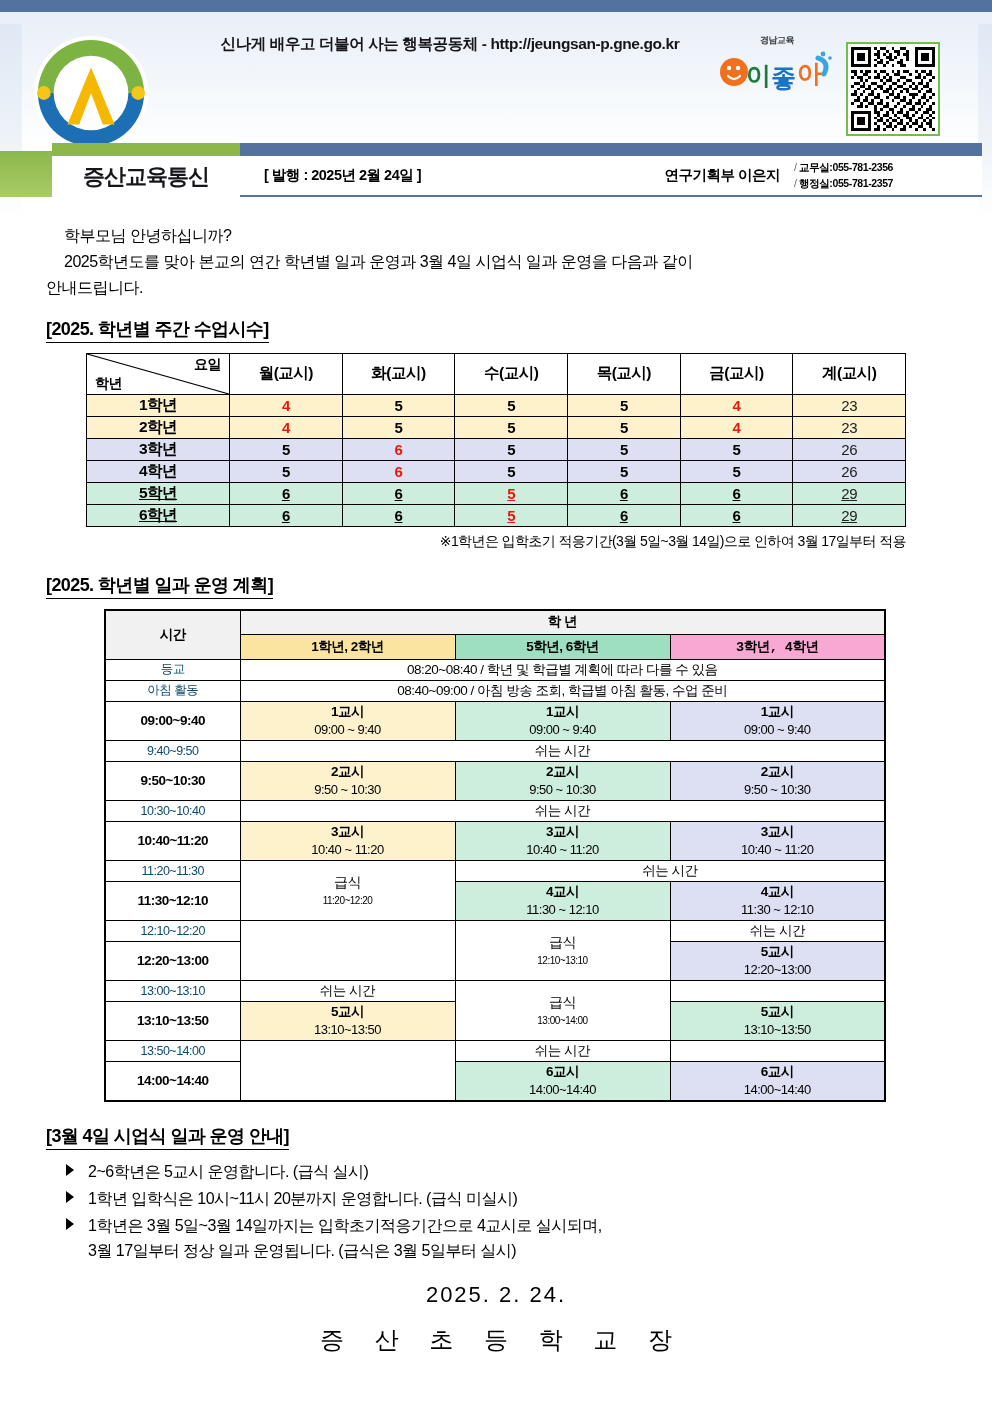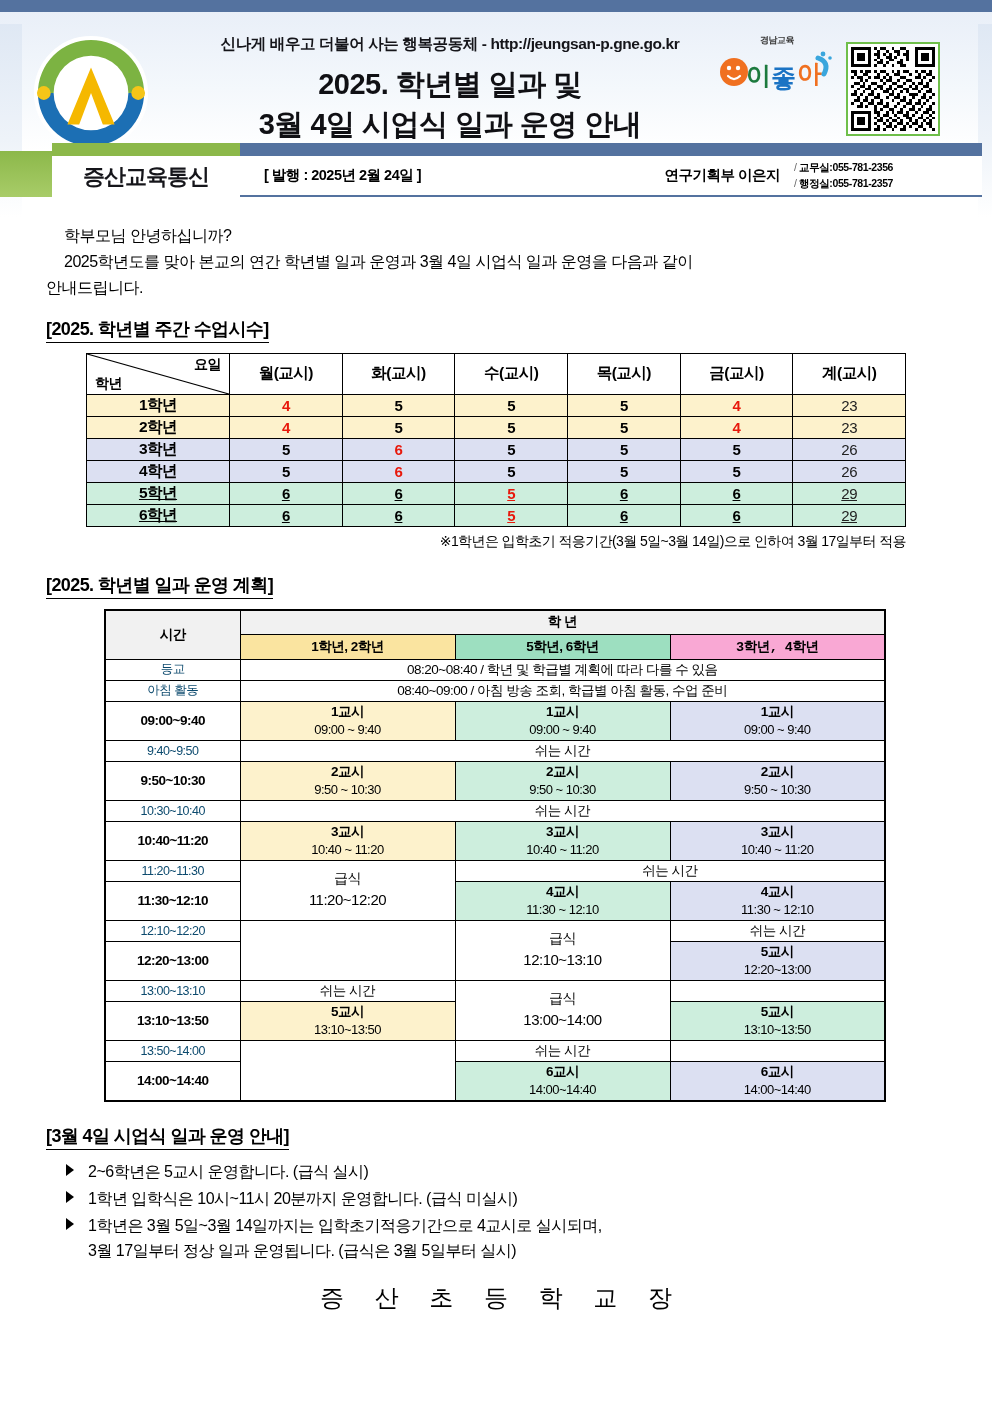--- a/index.html
+++ b/index.html
@@ -312,21 +312,21 @@
     height: 38px;
     line-height: 1.35;
   }
   td.per .p1 { font-weight: bold; font-size: 13.5px; display:block; }
   td.per .p2 { font-size: 13px; display:block; }
   td.per.a { background: #fdf2cc; }
   td.per.b { background: #cdeedd; }
   td.per.c { background: #dce0f2; }
   td.meal { background: #ffffff; line-height: 1.5; }
   td.meal .p1 { font-size: 14px; display:block; }
-  td.meal .p2 { font-size: 15px; display:block; }
+  td.meal .p2 { font-size: 10px; display:block; }
   td.blank { background: #ffffff; }
 
   
   .notice { margin-top: 22px; }
   ul.bullets {
     list-style: none;
     margin: 6px 0 0 0;
     padding: 0 0 0 20px;
   }
   ul.bullets li {
@@ -378,24 +378,20 @@
         <path d="M6 60 A54 54 0 0 0 114 60 L98 60 A38 38 0 0 1 22 60 Z" fill="#1c6fb4"></path>
         <circle cx="12" cy="60" r="7" fill="#f5c518"></circle>
         <circle cx="108" cy="60" r="7" fill="#f5c518"></circle>
         <path d="M60 34 L84 92 L72 92 L60 60 L48 92 L36 92 Z" fill="#f5b800"></path>
         <circle cx="60" cy="60" r="57" fill="none" stroke="#ffffff" stroke-width="2"></circle>
       </svg>
     </div>
 
     <div class="tagline">신나게 배우고 더불어 사는 행복공동체 - http://jeungsan-p.gne.go.kr</div>
 
-    <div class="maintitle">
-      <div>2025. 학년별 일과 및</div>
-      <div>3월 4일 시업식 일과 운영 안내</div>
-    </div>
 
     <div class="ai-logo-cap">경남교육</div>
     <div class="ai-logo">
       <svg viewBox="0 0 118 62" width="118" height="62">
         <circle cx="16" cy="32" r="14" fill="#f07020"></circle>
         <circle cx="11" cy="28" r="2.2" fill="#fff"></circle>
         <circle cx="20" cy="28" r="2.2" fill="#fff"></circle>
         <path d="M10 36 Q16 42 22 36" stroke="#fff" stroke-width="2.2" fill="none" stroke-linecap="round"></path>
         <text x="28" y="44" font-family="'Liberation Sans',sans-serif" font-size="25" font-weight="bold" fill="#1c7a3e">이</text>
         <text x="53" y="46" font-family="'Liberation Sans',sans-serif" font-size="25" font-weight="bold" fill="#1b73c4">좋</text>
@@ -938,17 +934,18 @@
         </li>
         <li>
           <span class="tri"></span>
           <span>1학년은 3월 5일~3월 14일까지는 입학초기적응기간으로 4교시로 실시되며,</span>
           <span class="l2">3월 17일부터 정상 일과 운영됩니다. (급식은 3월 5일부터 실시)</span>
         </li>
       </ul>
     </div>
 
     <div class="signature">
+      <div class="sig-date">2025. 2. 24.</div>
       <div class="sig-name">증 산 초 등 학 교 장</div>
     </div>
 
   </div>
 </div>
 
 </body></html>

